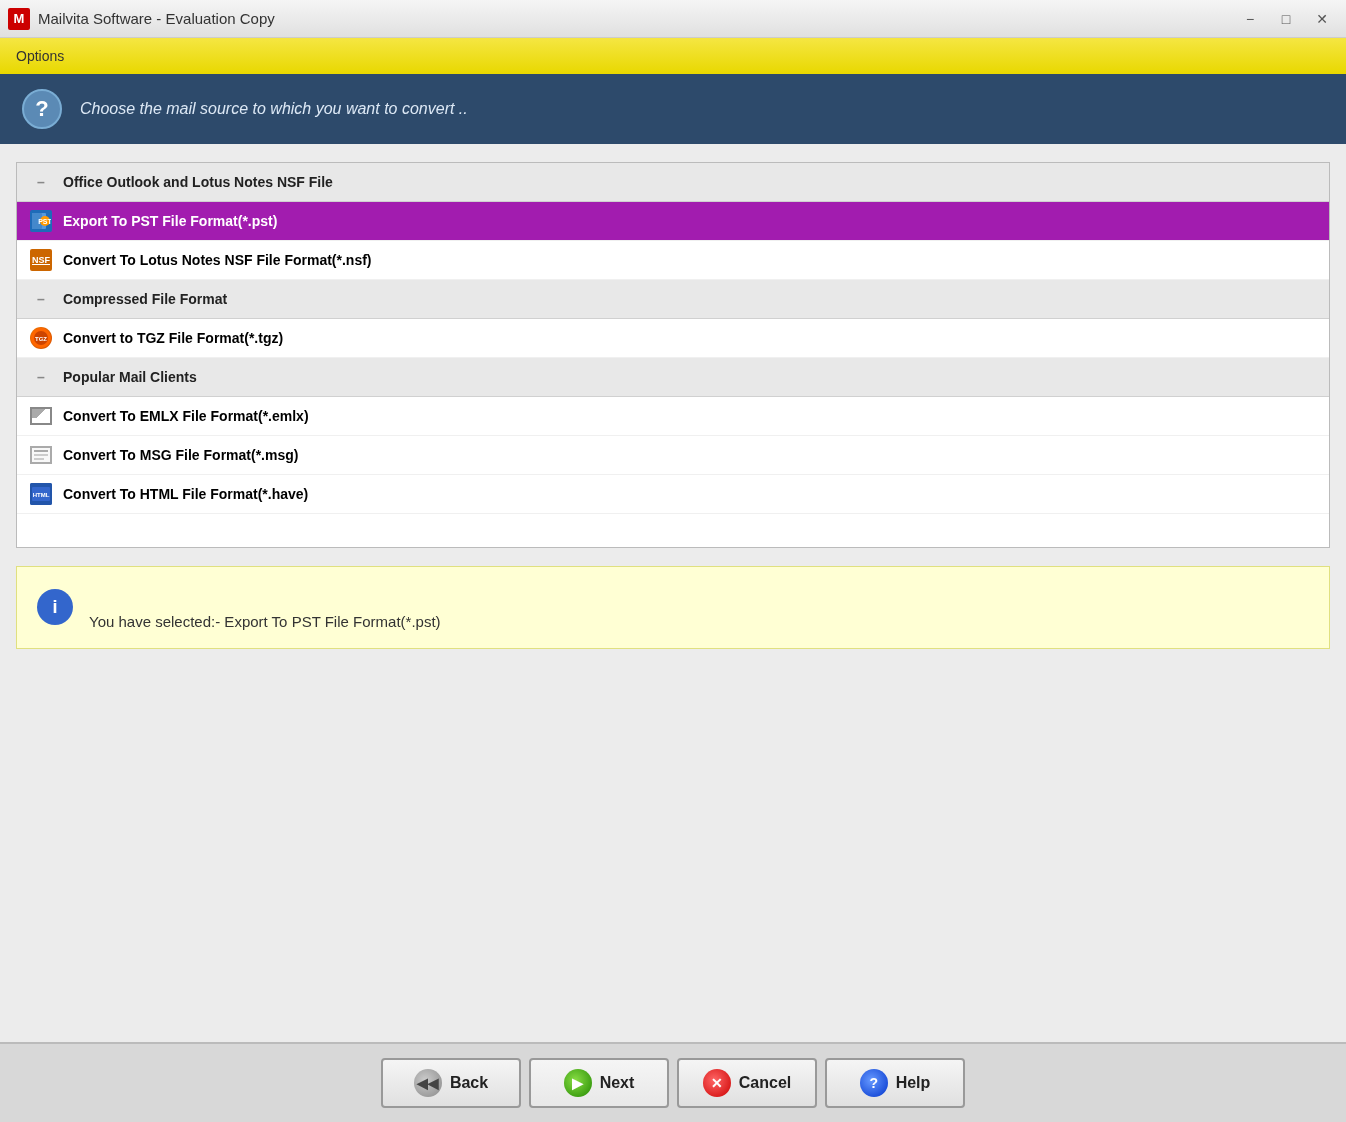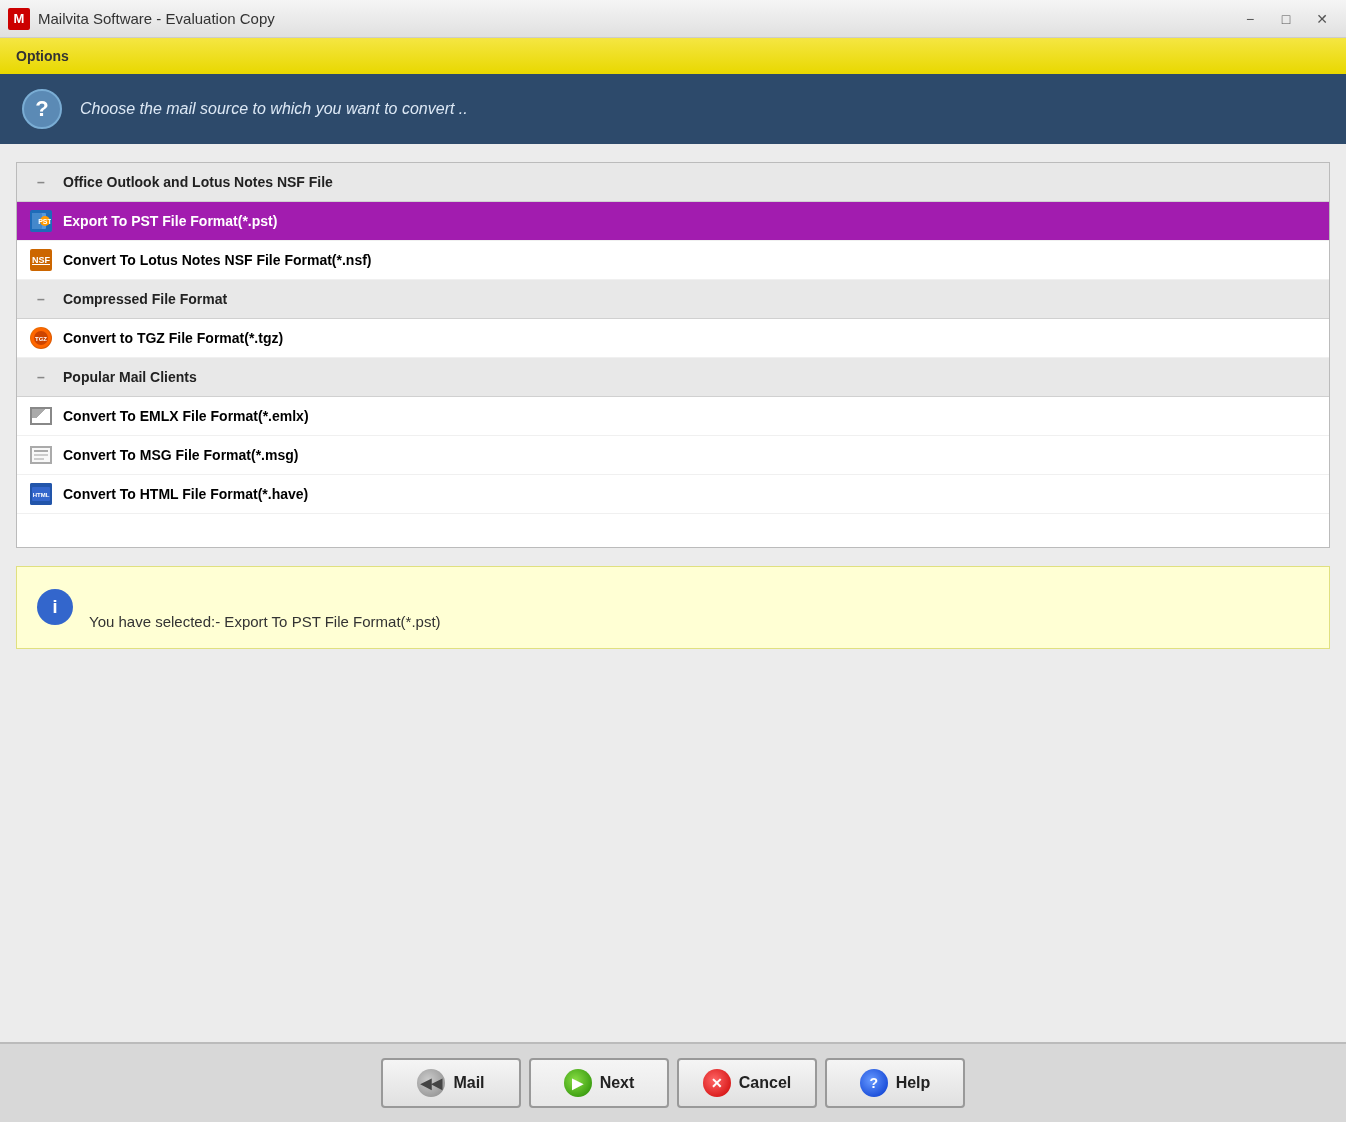--- a/index.html
+++ b/index.html
@@ -66,21 +66,21 @@
     .options-bar {
       background: linear-gradient(to bottom, #f5e642, #e8d800);
       height: 36px;
       display: flex;
       align-items: center;
       padding: 0 16px;
       flex-shrink: 0;
     }
     .options-bar span {
       font-size: 14px;
-      font-weight: 700;
+      font-weight: 400;
       color: #333;
     }
 
     
     .header-area {
       background: #2d4a6b;
       height: 70px;
       display: flex;
       align-items: center;
       padding: 0 20px;
@@ -426,21 +426,21 @@
     <div class="info-icon">i</div>
     <span class="info-text">You have selected:- Export To PST File Format(*.pst)</span>
   </div>
 
   <div class="bottom-spacer"></div>
 </div>
 
 <div class="footer">
   <button class="footer-btn">
     <div class="btn-icon-back">◀◀</div>
-    <span>Mail</span>
+    <span>Back</span>
   </button>
   <button class="footer-btn next-btn">
     <div class="btn-icon-next">▶</div>
     <span>Next</span>
   </button>
   <button class="footer-btn">
     <div class="btn-icon-cancel">✕</div>
     <span>Cancel</span>
   </button>
   <button class="footer-btn">

